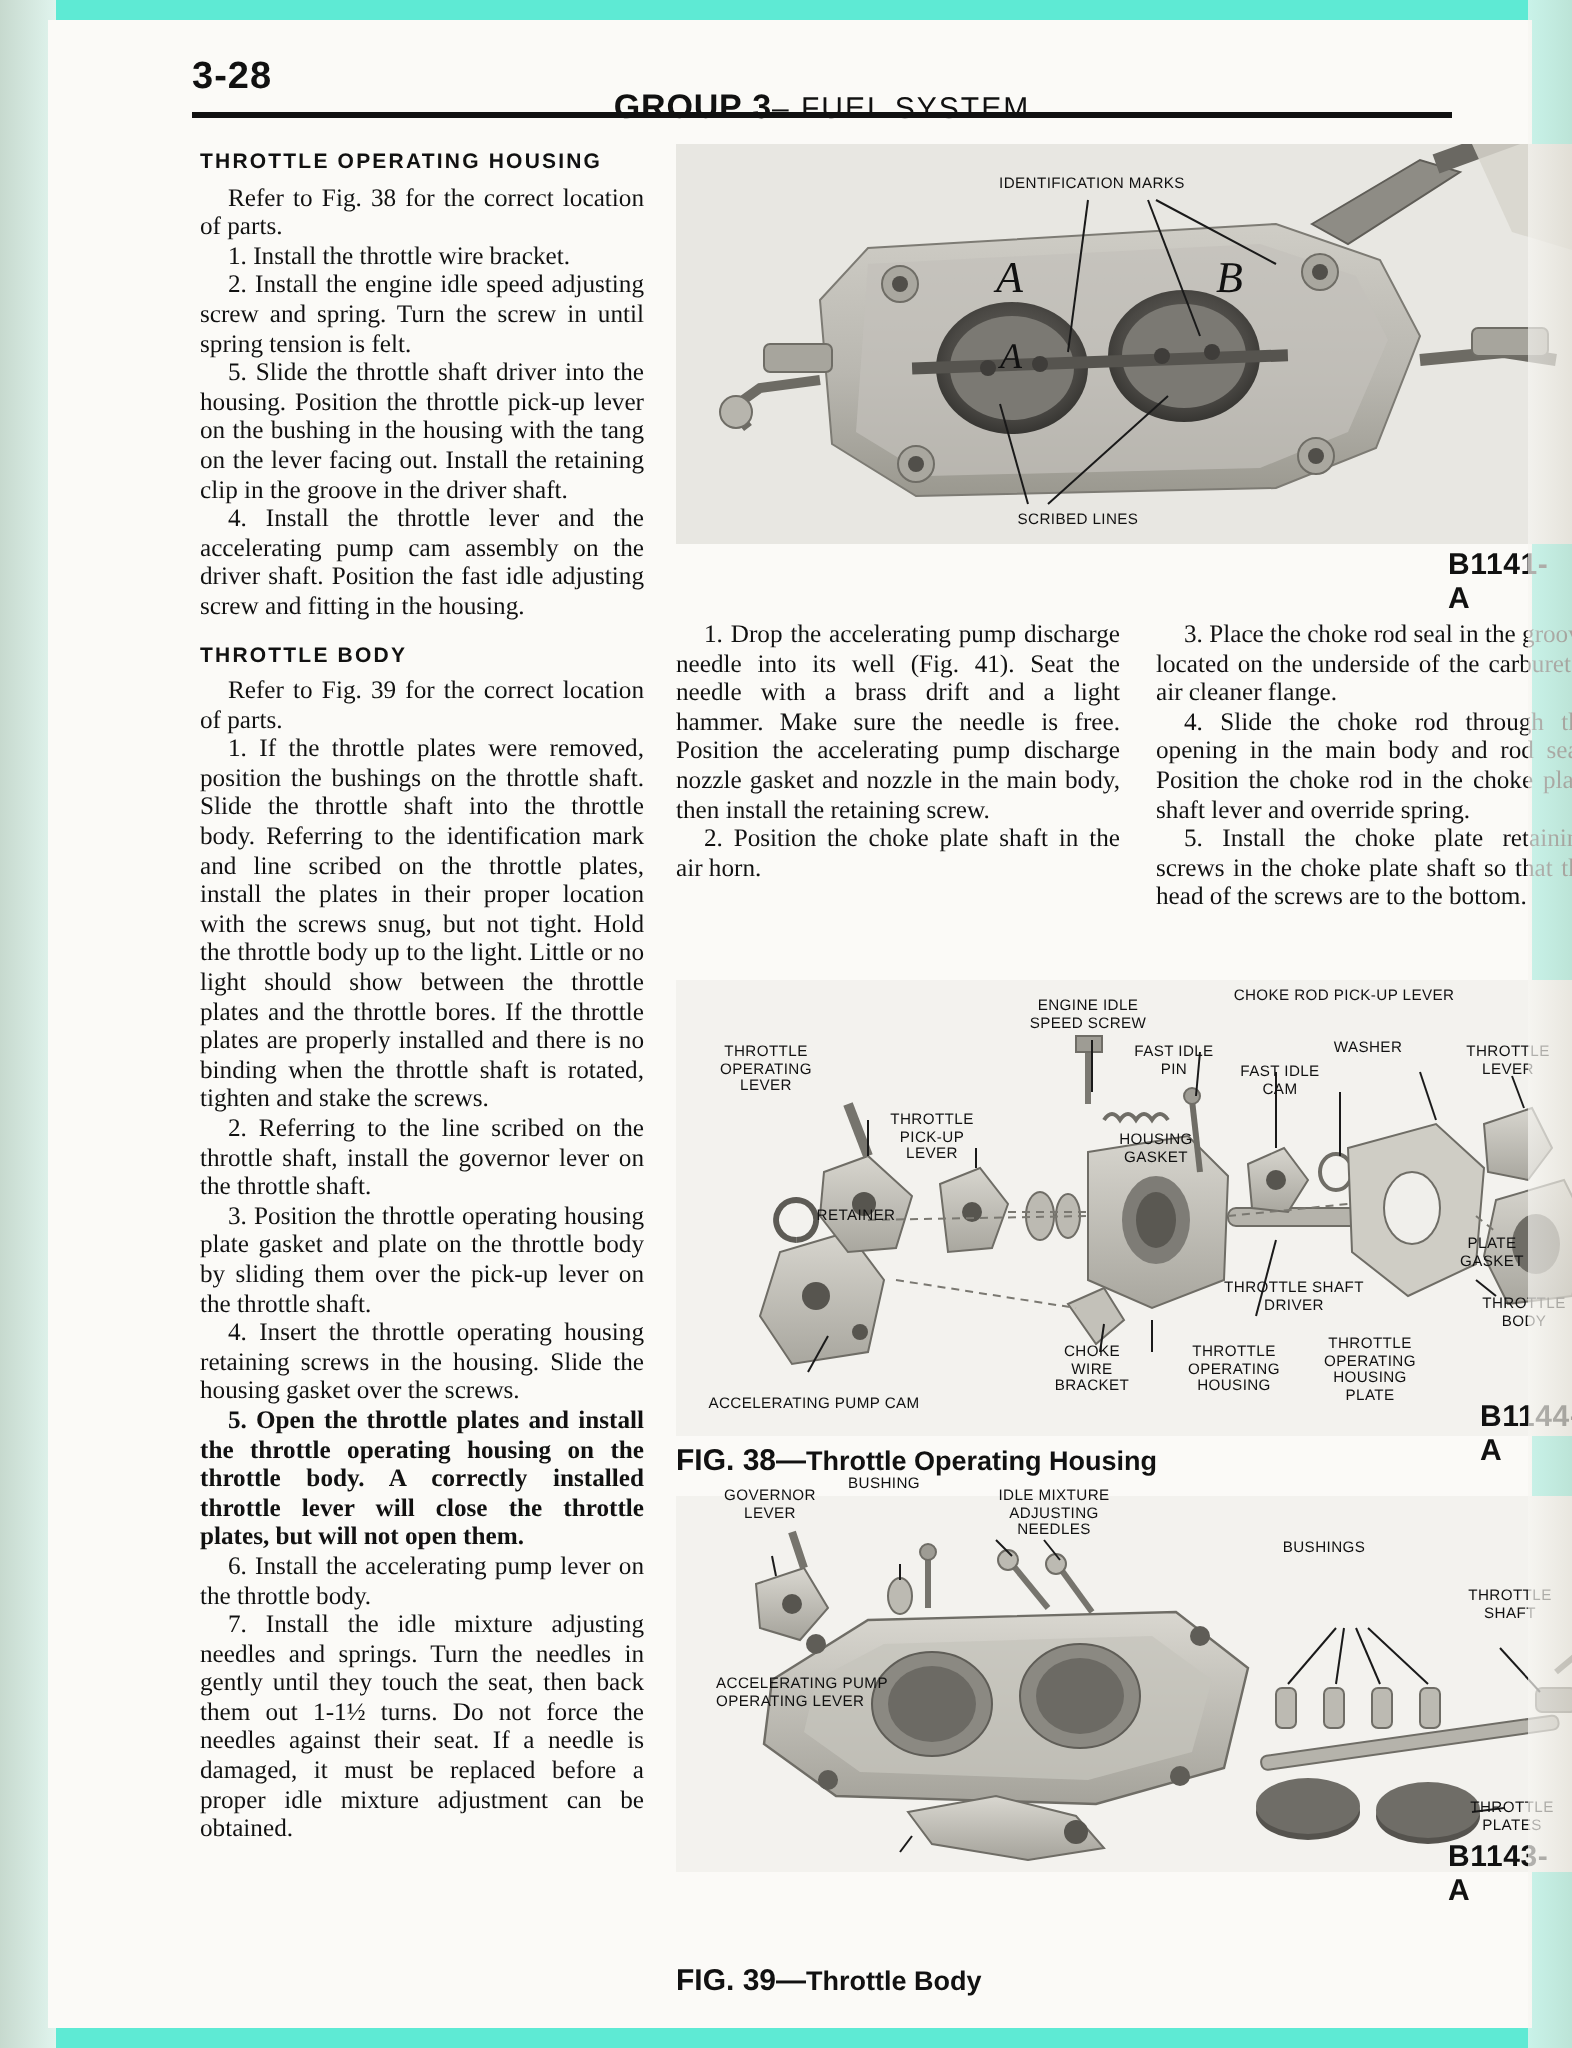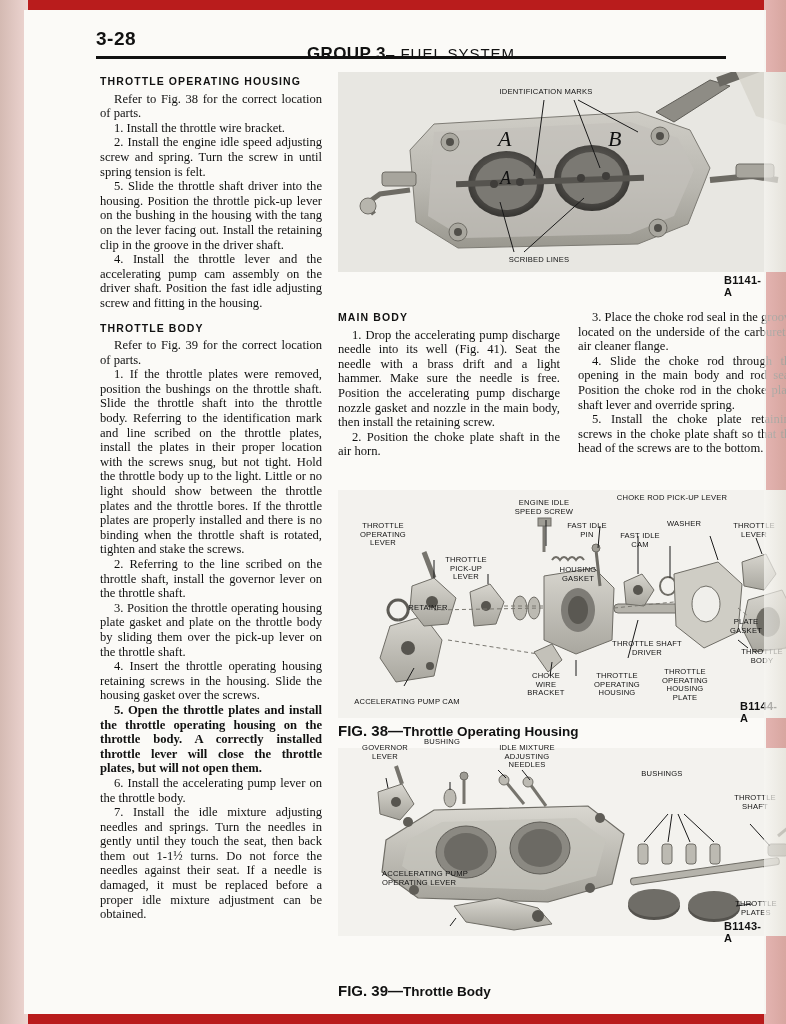--- a/index.html
+++ b/index.html
@@ -10,21 +10,21 @@
     background: #ffffff;
     font-family: "Liberation Serif", serif;
     color: #111;
     position: relative;
     overflow: hidden;
   }
   .page {
     position: absolute;
     left: 0; top: 0;
     width: 786px; height: 1024px;
-    background: #b91c1c;
+    background: #5eead4;
   }
   
   .page::before{
     content:"";
     position:absolute; left:0; top:0; width:28px; height:100%;
     background: linear-gradient(to right, #d9d6cd, #f7f6f2);
     opacity:.85;
   }
   .page::after{
     content:"";
@@ -90,21 +90,21 @@
     position:absolute;
     font-family:"Liberation Sans", sans-serif;
     font-weight:bold;
     font-size:13.5px;
   }
   .figcap .num{ font-size:15px; }
   .code{
     position:absolute;
     font-family:"Liberation Sans", sans-serif;
     font-weight:bold;
-    font-size:11px;
+    font-size:15px;
     letter-spacing:.3px;
   }
   .lbl{
     position:absolute;
     font-family:"Liberation Sans", sans-serif;
     font-size:7.6px;
     letter-spacing:.2px;
     line-height:8.6px;
     color:#111;
     text-align:center;
@@ -140,21 +140,20 @@
     <p>1. If the throttle plates were removed, position the bushings on the throttle shaft. Slide the throttle shaft into the throttle body. Referring to the identification mark and line scribed on the throttle plates, install the plates in their proper location with the screws snug, but not tight. Hold the throttle body up to the light. Little or no light should show between the throttle plates and the throttle bores. If the throttle plates are properly installed and there is no binding when the throttle shaft is rotated, tighten and stake the screws.</p>
     <p>2. Referring to the line scribed on the throttle shaft, install the governor lever on the throttle shaft.</p>
     <p>3. Position the throttle operating housing plate gasket and plate on the throttle body by sliding them over the pick-up lever on the throttle shaft.</p>
     <p>4. Insert the throttle operating housing retaining screws in the housing. Slide the housing gasket over the screws.</p>
     <p class="bold">5. Open the throttle plates and install the throttle operating housing on the throttle body. A correctly installed throttle lever will close the throttle plates, but will not open them.</p>
     <p>6. Install the accelerating pump lever on the throttle body.</p>
     <p>7. Install the idle mixture adjusting needles and springs. Turn the needles in gently until they touch the seat, then back them out 1-1½ turns. Do not force the needles against their seat. If a needle is damaged, it must be replaced before a proper idle mixture adjustment can be obtained.</p>
   </div>
 
   <div class="col-right">
-    <div class="secthead first">MAIN BODY</div>
     <p>1. Drop the accelerating pump discharge needle into its well (Fig. 41). Seat the needle with a brass drift and a light hammer. Make sure the needle is free. Position the accelerating pump discharge nozzle gasket and nozzle in the main body, then install the retaining screw.</p>
     <p>2. Position the choke plate shaft in the air horn.</p>
   </div>
 
   <div class="col-right2">
     <p>3. Place the choke rod seal in the groove located on the underside of the carburetor air cleaner flange.</p>
     <p>4. Slide the choke rod through the opening in the main body and rod seal. Position the choke rod in the choke plate shaft lever and override spring.</p>
     <p>5. Install the choke plate retaining screws in the choke plate shaft so that the head of the screws are to the bottom.</p>
   </div>
 
@@ -417,21 +416,21 @@
   </div>
   <div class="lbl" style="left:330px; top:734px; width:62px;">GOVERNOR
 LEVER</div>
   <div class="lbl" style="left:464px; top:734px; width:78px;">IDLE MIXTURE
 ADJUSTING
 NEEDLES</div>
   <div class="lbl" style="left:394px; top:728px; width:48px;">BUSHING</div>
   <div class="lbl" style="left:612px; top:760px; width:52px;">BUSHINGS</div>
   <div class="lbl" style="left:704px; top:784px; width:54px;">THROTTLE
 SHAFT</div>
-  <div class="lbl l" style="left:334px; top:860px; width:110px;margin-left:24px;">ACCELERATING PUMP
+  <div class="lbl l" style="left:334px; top:828px; width:110px;">ACCELERATING PUMP
 OPERATING LEVER</div>
   <div class="lbl" style="left:706px; top:890px; width:52px;">THROTTLE
 PLATES</div>
   <div class="code" style="left:700px; top:910px;">B1143-A</div>
   <div class="figcap" style="left:314px; top:972px;">
     <span class="num">FIG. 39—</span><span>Throttle Body</span>
   </div>
 
 </div>
 </div>

